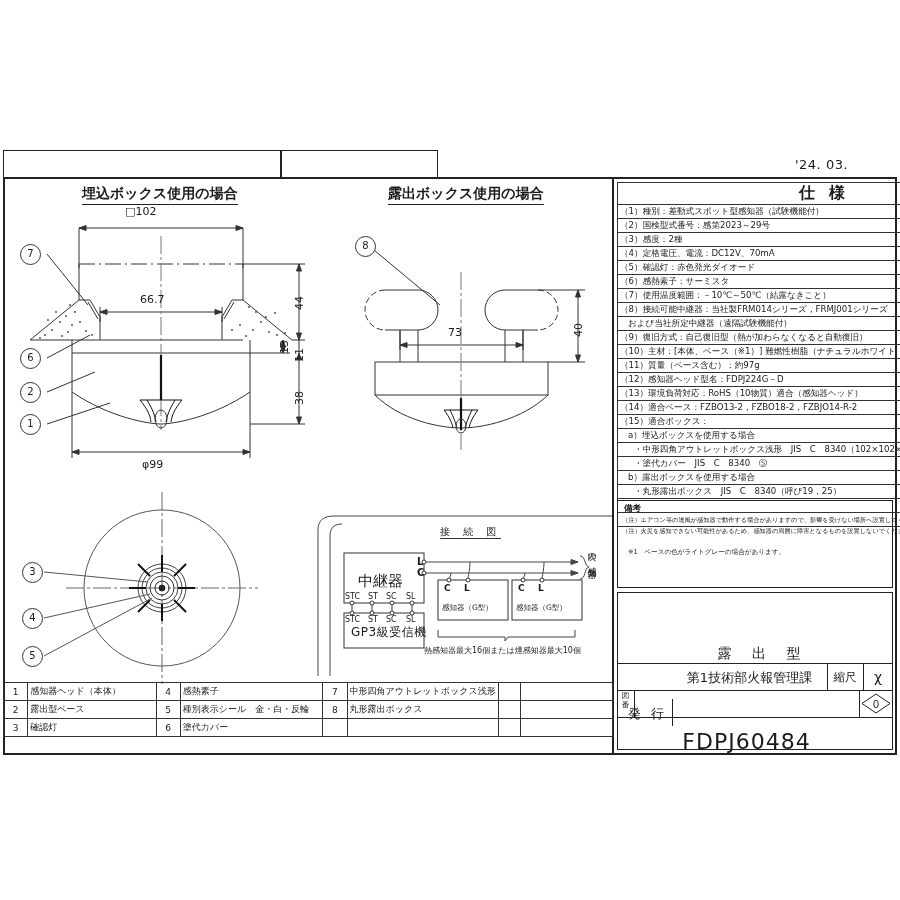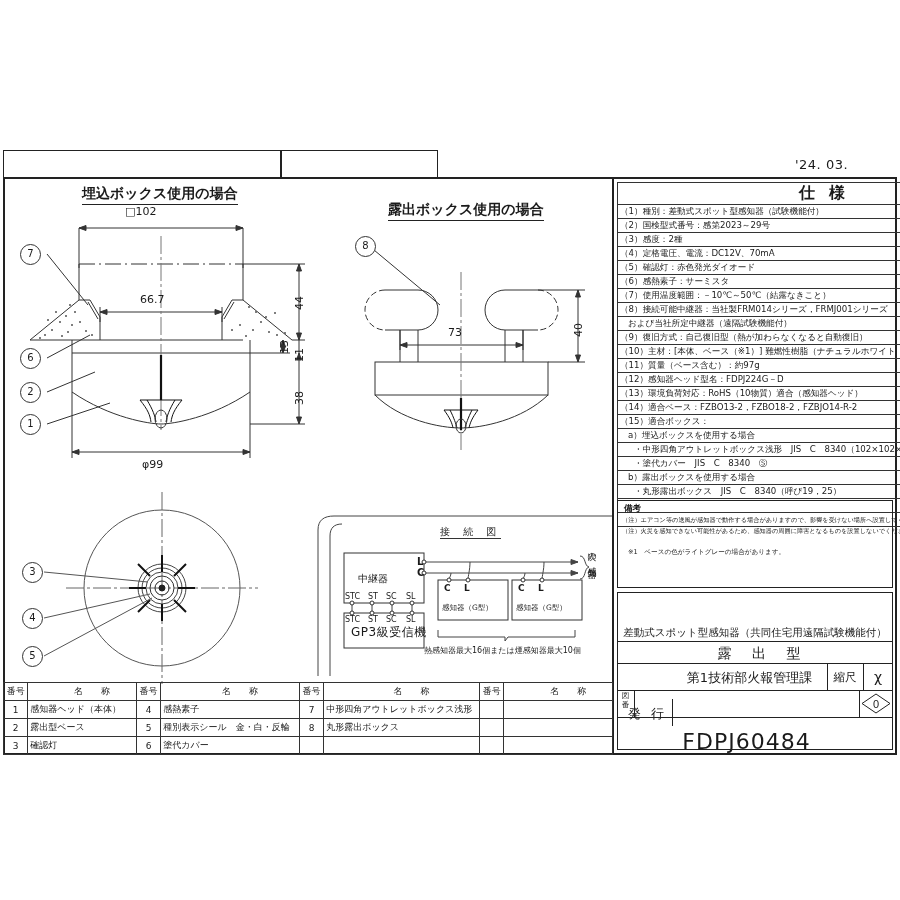--- a/index.html
+++ b/index.html
@@ -17,21 +17,21 @@
   #main-frame{left:3px;top:177px;width:894px;height:578px;border:2px solid #222;}
   
   #spec-col{left:612px;top:177px;width:285px;height:578px;border-left:2px solid #222;}
 
   
   #date-label{left:795px;top:158px;font-size:13px;letter-spacing:.5px;}
 
   
   .view-title{font-size:14px;font-weight:700;border-bottom:1px solid #222;padding-bottom:4px;}
   #view-title-embedded{left:82px;top:186px;}
-  #view-title-exposed{left:388px;top:186px;margin-top:16px;}
+  #view-title-exposed{left:388px;top:186px;}
 
   
   #spec-table{position:absolute;left:617px;top:182px;width:276px;border-collapse:collapse;}
   #spec-table td{border:1px solid #333;padding:0 2px;font-size:8.6px;line-height:1.05;height:13px;white-space:nowrap;overflow:hidden;}
   #spec-table td.head{text-align:center;font-size:16px;font-weight:700;height:21px;letter-spacing:14px;padding-left:14px;}
   .tiny{font-size:6.3px;}
   .sub{padding-left:10px !important;}
   .sub2{padding-left:16px !important;}
 
   
@@ -75,21 +75,21 @@
   .nm-small{font-size:7.4px;}
 
   
   .balloon{position:absolute;width:19px;height:19px;border:1px solid #333;border-radius:50%;font-size:10px;text-align:center;line-height:18px;background:#fff;}
   
   .dim{position:absolute;font-size:11px;white-space:nowrap;}
   .dimv{position:absolute;font-size:11px;white-space:nowrap;transform:rotate(-90deg);transform-origin:left top;}
 
   
   .wlab{position:absolute;font-size:8px;white-space:nowrap;}
-  .wlab-b{position:absolute;font-size:10px;white-space:nowrap;}
+  .wlab-b{position:absolute;font-size:15px;white-space:nowrap;}
   #wiring-title{left:440px;top:527px;font-size:10px;letter-spacing:5px;border-bottom:1px solid #333;padding-bottom:1px;}
   #next-detector-label{position:absolute;left:585px;top:545px;font-size:9px;writing-mode:vertical-rl;letter-spacing:2px;}
   svg{position:absolute;left:0;top:0;overflow:visible;}
 </style>
 </head>
 <body>
 
 <div class="sheet">
 
   <div class="bx" id="hdr-box-1"></div>
@@ -451,23 +451,20 @@
   </tbody>
     </table>
 
   <div class="bx" id="remarks-box"></div>
   <div class="txt" id="remarks-title">備考</div>
   <div class="remark-line" style="left:622px;top:517px;">（注）エアコン等の送風が感知器で動作する場合がありますので、影響を受けない場所へ設置してください。</div>
   <div class="remark-line" style="left:622px;top:528px;">（注）火災を感知できない可能性があるため、感知器の周囲に障害となるものを設置しないでください。</div>
   <div class="remark-line" style="left:628px;top:549px;font-size:6.6px;">※1　ベースの色がライトグレーの場合があります。</div>
 
   <div class="bx" id="tb"></div>
-  <div class="abs" id="tb-desc">
-    <span>差動式スポット型感知器（共同住宅用遠隔試験機能付）</span>
-  </div>
   <div class="abs" id="tb-type">
     <span>露 出 型</span>
   </div>
   <div class="abs" id="tb-row-issue"></div>
   <div class="abs" id="tb-issue-label">
     <span>発 行</span>
   </div>
   <div class="abs" id="tb-issue-dept">
     <span>第1技術部火報管理課</span>
   </div>
@@ -486,30 +483,20 @@
   </div>
   <div class="abs" id="tb-rev">
     <svg width="34" height="27">
       <polygon points="17,4 31,13.5 17,23 3,13.5" fill="none" stroke="#222" stroke-width="1"></polygon>
       <text x="17" y="18" font-size="11" text-anchor="middle" fill="#222" font-family="Liberation Sans, sans-serif" id="rev-text">0</text>
     </svg>
   </div>
 
   <table id="parts-table">
     <tbody>
-        <tr>
-      <td class="num hd">番号</td>
-      <td class="nm hd">名称</td>
-      <td class="num hd">番号</td>
-      <td class="nm hd">名称</td>
-      <td class="num hd">番号</td>
-      <td class="nm hd">名称</td>
-      <td class="num hd">番号</td>
-      <td class="nm hd">名称</td>
-    </tr>
     <tr>
       <td class="num">1</td>
       <td class="nm">感知器ヘッド（本体）</td>
       <td class="num">4</td>
       <td class="nm">感熱素子</td>
       <td class="num">7</td>
       <td class="nm nm-small">中形四角アウトレットボックス浅形</td>
       <td class="num"></td>
       <td class="nm"></td>
     </tr>

